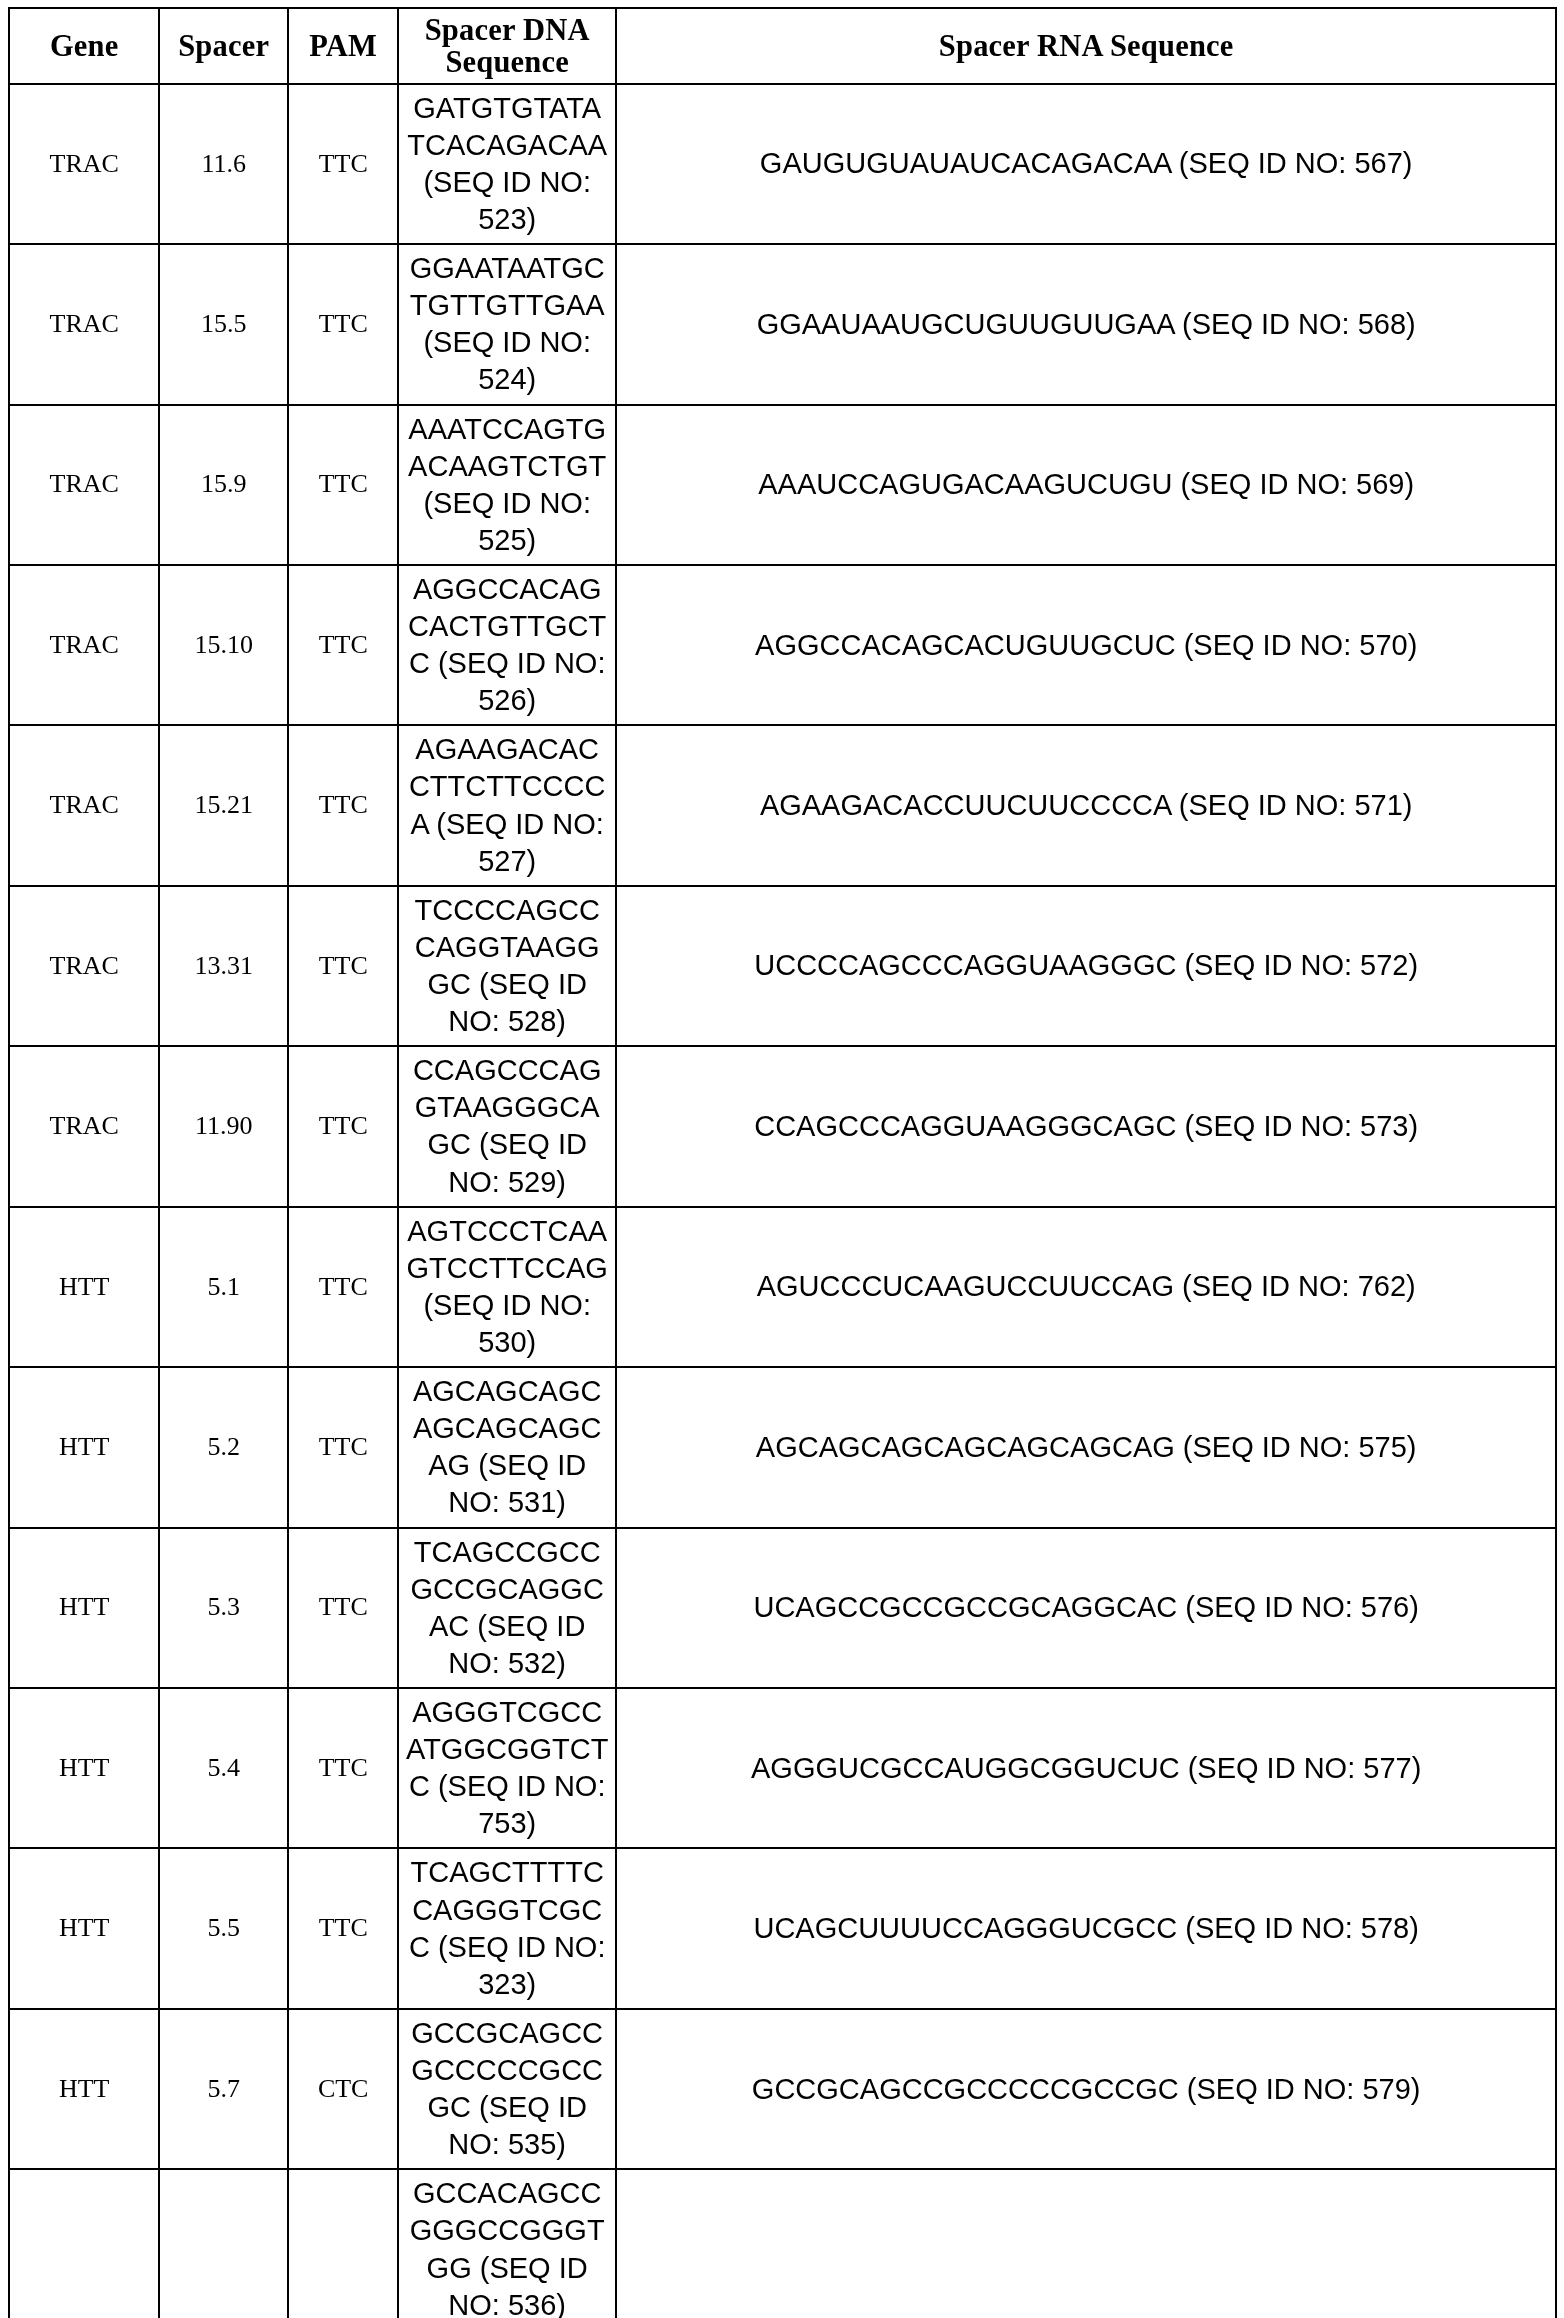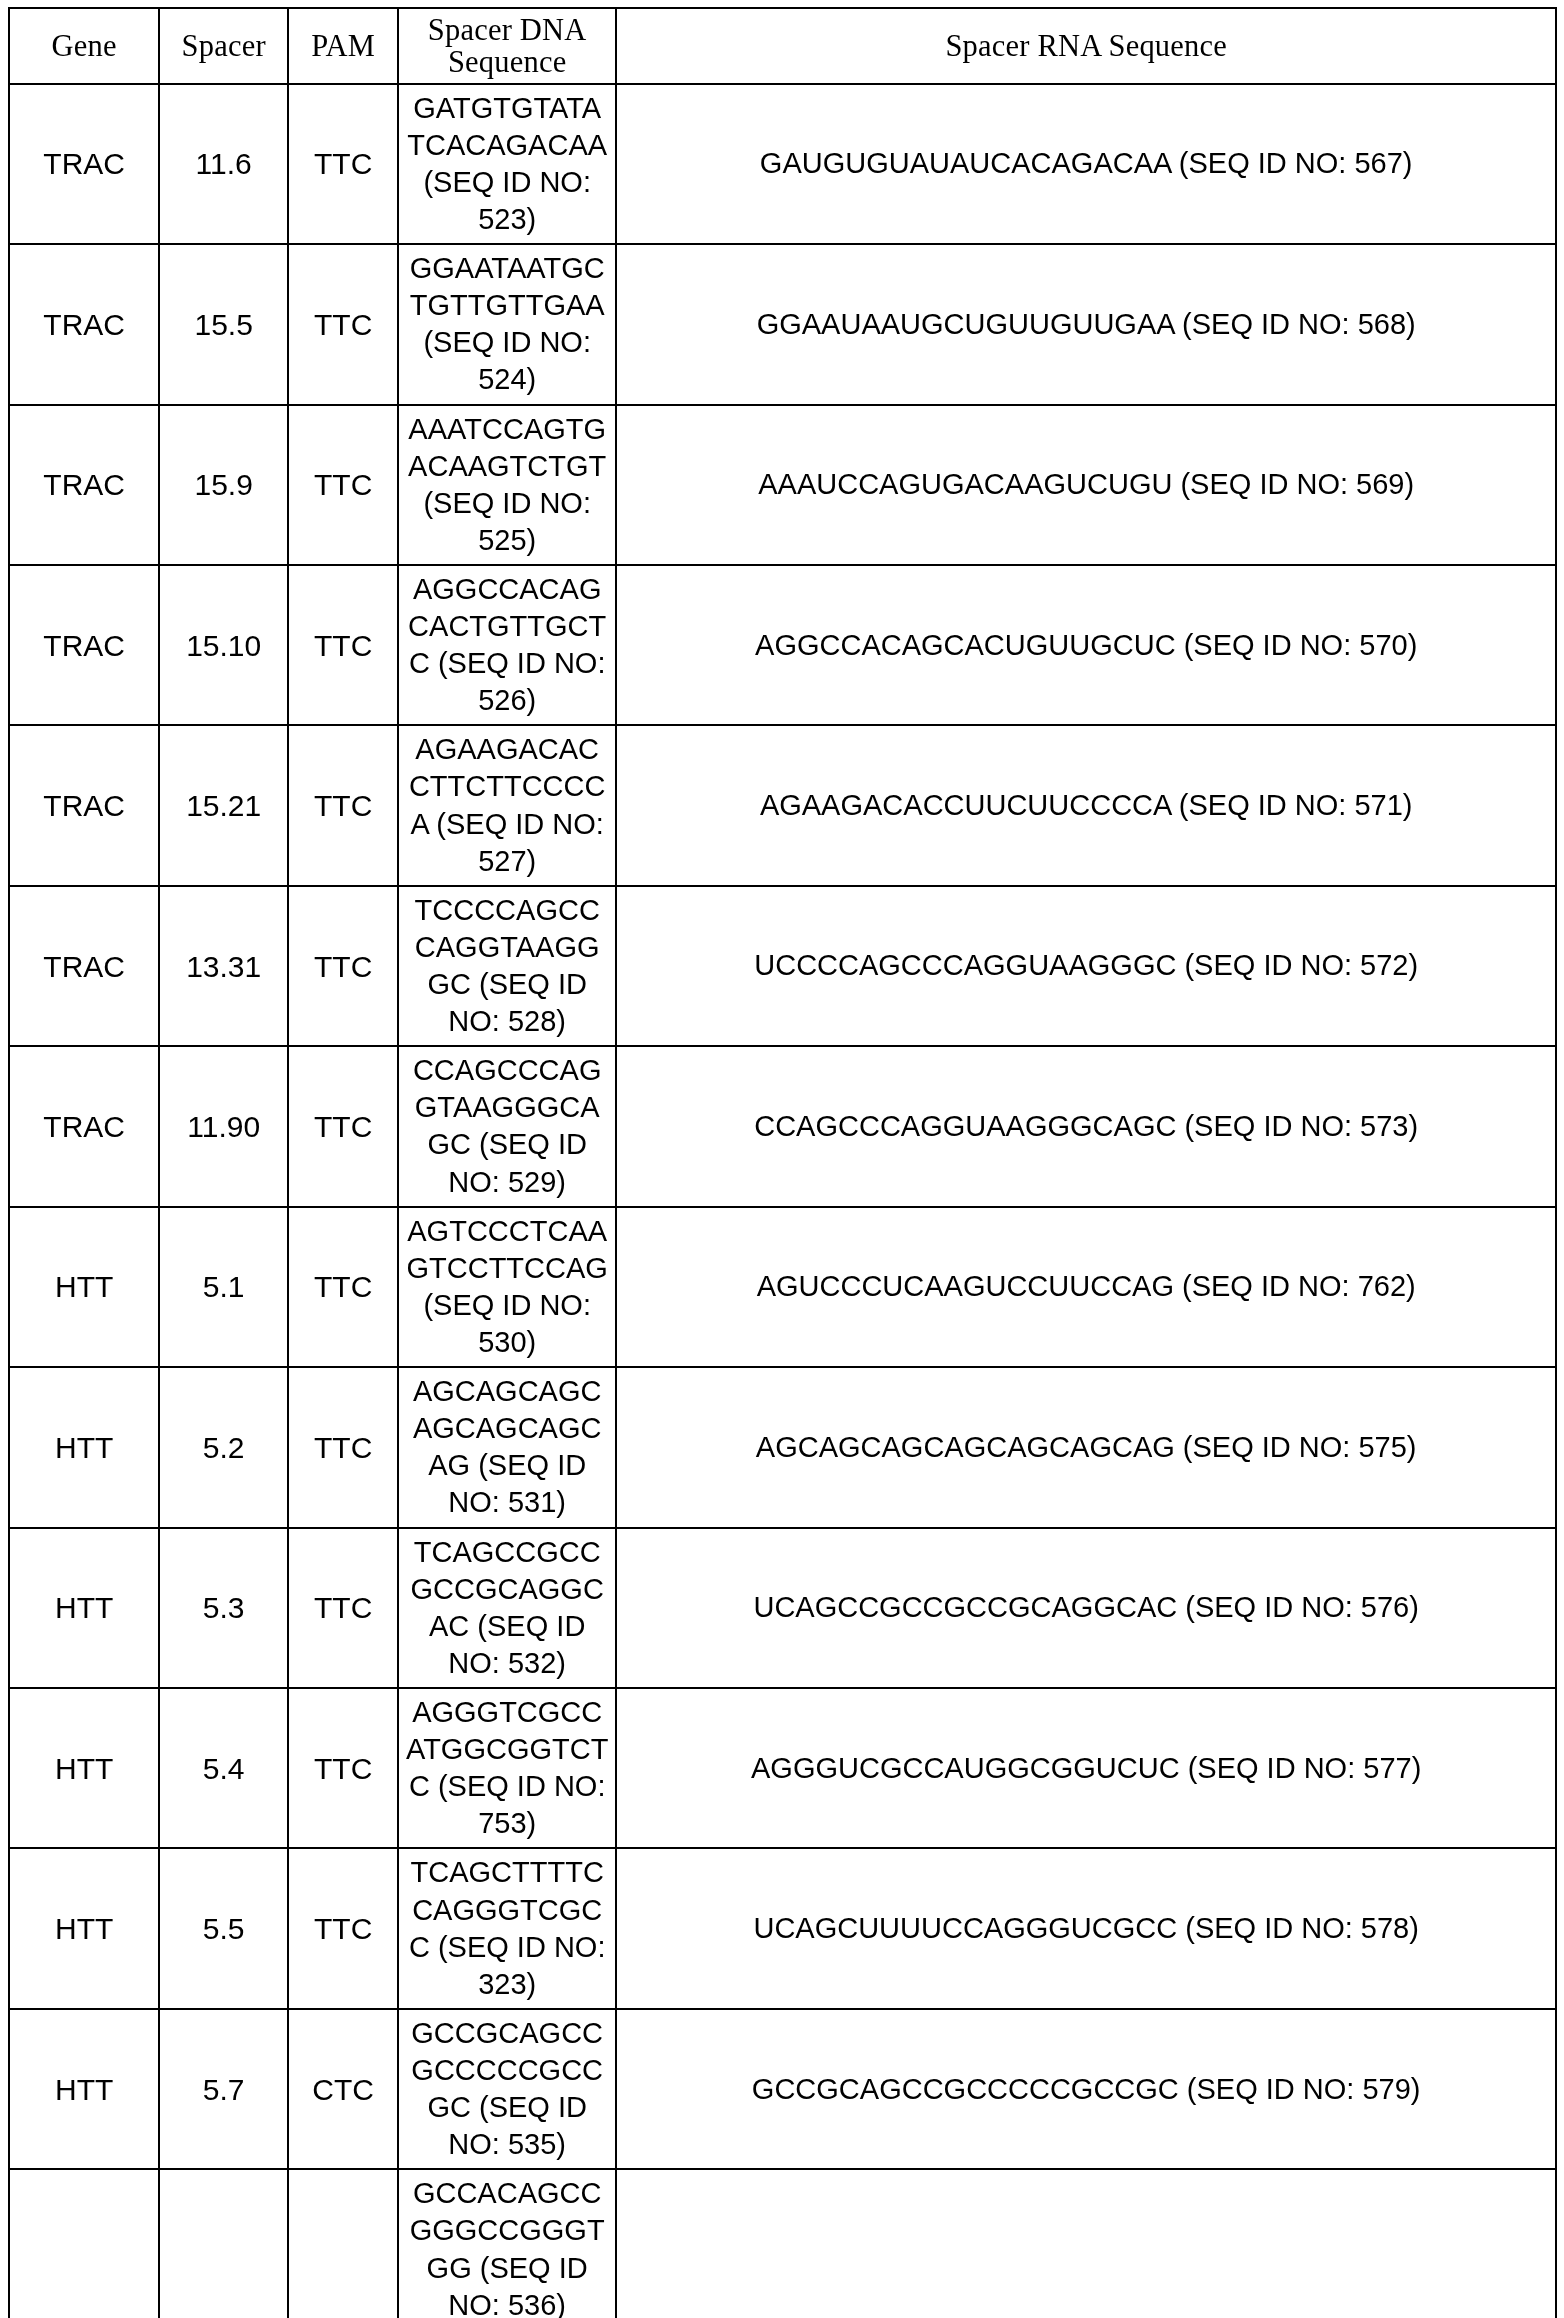--- a/index.html
+++ b/index.html
@@ -34,32 +34,32 @@
   table.seq-table th {
     border: 2.5px solid #000000;
     padding: 5px 6.6px;
     vertical-align: middle;
     text-align: center;
     background: #ffffff;
   }
   
   thead th {
     font-family: "Liberation Serif", serif;
-    font-weight: normal;
+    font-weight: bold;
     font-size: 30.5px;
     line-height: 1.05;
     height: 43px;
     letter-spacing: 0.2px;
     margin-left: 24px;
   }
   
   td.col-gene, td.col-spacer, td.col-pam {
-    font-family: Liberation Sans, sans-serif;
+    font-family: Liberation Serif, serif;
     font-weight: normal;
-    font-size: 30px;
+    font-size: 26px;
     line-height: 1.1;
     white-space: nowrap;
   }
   
   td.col-dna, td.col-rna {
     font-family: "Liberation Sans", sans-serif;
     font-weight: normal;
     font-size: 29px;
     line-height: 1.28;
     word-break: break-word;

